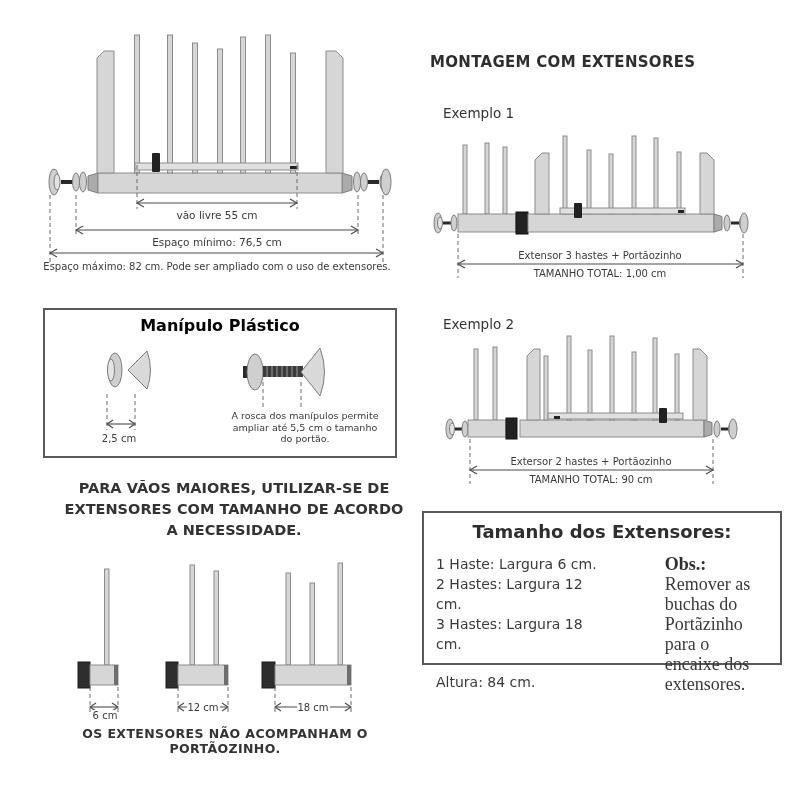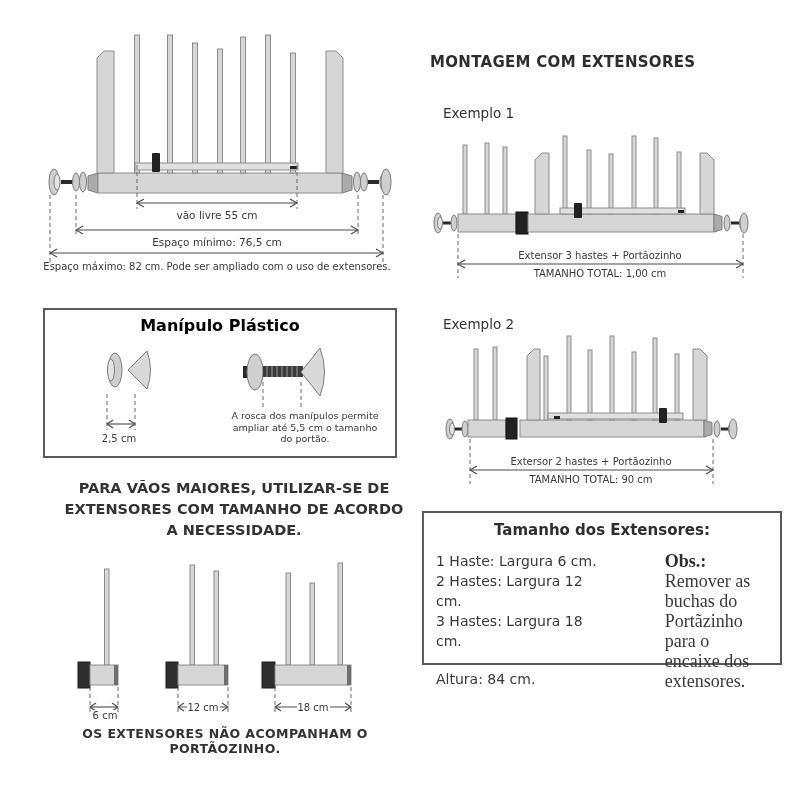--- a/index.html
+++ b/index.html
@@ -9,21 +9,21 @@
   svg text{font-family:"DejaVu Sans",sans-serif;fill:#3a3a3a;}
   .dim-label{font-size:10.5px;}
   .dim-label-sm{font-size:10px;}
   .box{border:2px solid #5a5a5a;background:#fff;box-sizing:border-box;}
   .box-title{text-align:center;font-weight:bold;font-size:16px;color:#000000;}
   .heading{font-weight:bold;font-size:14.5px;line-height:21px;text-align:center;color:#333;}
   .footer-note{font-weight:bold;font-size:12.5px;letter-spacing:0.4px;text-align:center;color:#333;}
   .right-title{font-weight:bold;font-size:15px;letter-spacing:0.3px;text-align:left;color:#2e2e2e;}
   .example-label{font-size:13.5px;color:#333;}
   .size-box{padding:6px 12px 0 12px;}
-  .size-title{text-align:center;font-weight:bold;font-size:15px;color:#2e2e2e;margin:2px 0 12px 0;}
+  .size-title{text-align:center;font-weight:bold;font-size:18px;color:#2e2e2e;margin:2px 0 12px 0;}
   .size-cols{display:flex;gap:48px;}
   .size-left{width:205px;font-size:14px;line-height:20px;}
   .size-left .altura{margin-top:18px;}
   .size-right{width:124px;font-size:18px;line-height:20px;margin-left:10px;font-family:Liberation Serif, serif;}
   .size-right b{color:#2e2e2e;}
   .manip-note{font-size:9.5px;line-height:11.5px;text-align:center;color:#3a3a3a;}
 </style>
 </head>
 <body>
 

